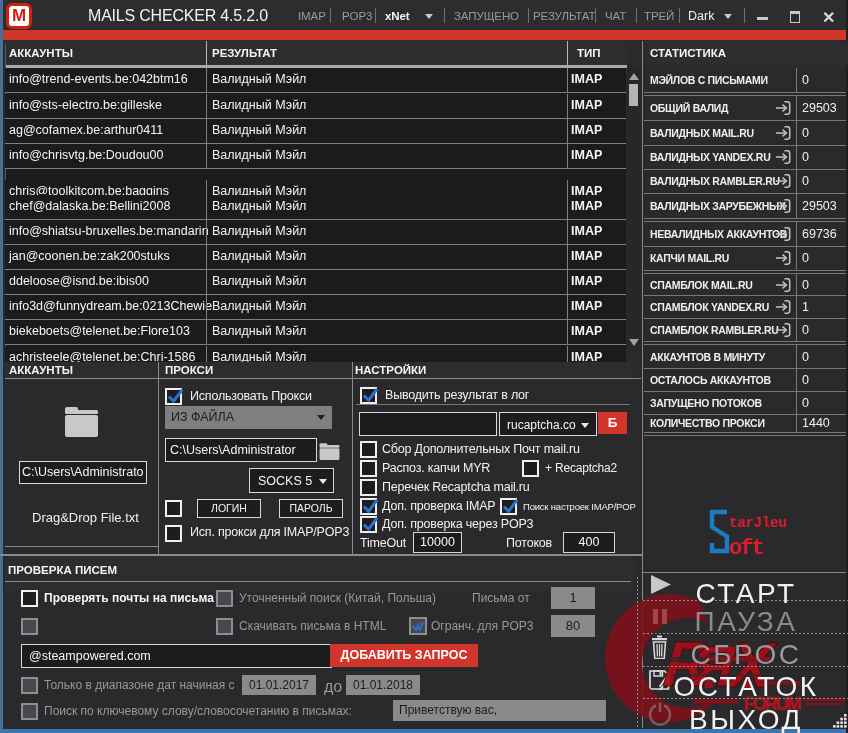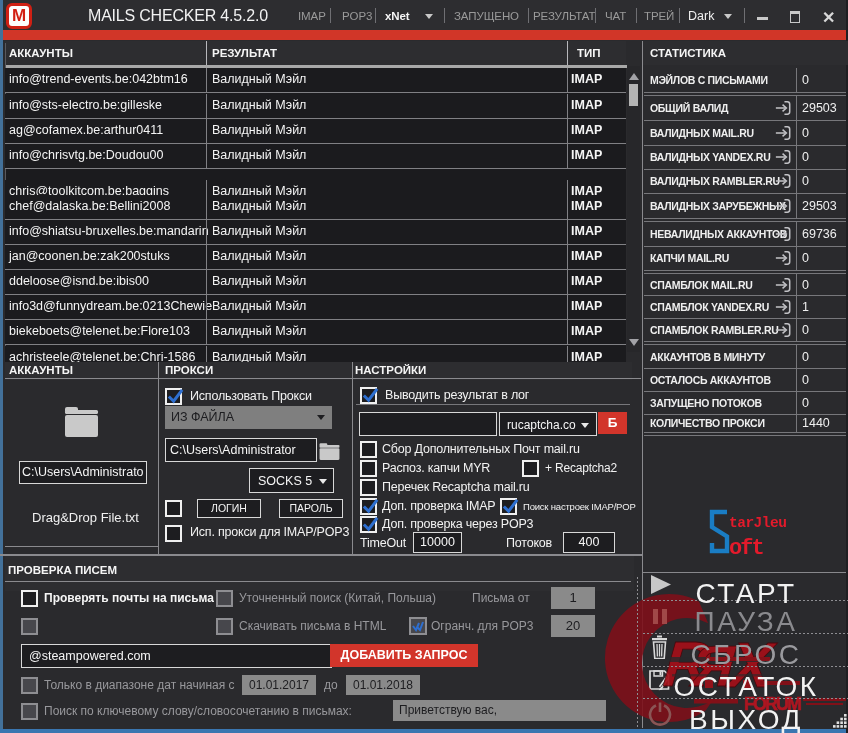--- a/index.html
+++ b/index.html
@@ -421,27 +421,27 @@
 <div class="abs glabel" style="left:44px;top:619px;font-size:12px;margin-top:24px;">Скачивать найденные письма</div>
 <div class="abs cbg" style="left:216px;top:618px;width:13px;height:13px;"></div>
 <div class="abs glabel" style="left:239px;top:619px;font-size:12px;">Скачивать письма в HTML</div>
 <div class="abs cbg" style="left:409px;top:617px;width:14px;height:14px;">
 <svg viewBox="0 0 14 14" style="position:absolute;left:0;top:0;width:14px;height:14px;">
 <path d="M2 7 L5 11 L8 4" fill="none" stroke="#2e6fd0" stroke-width="2"></path>
 <path d="M6 8 L9 11 L12 3" fill="none" stroke="#2e6fd0" stroke-width="2"></path>
     </svg>
   </div>
 <div class="abs glabel" style="left:431px;top:619px;font-size:12px;">Огранч. для POP3</div>
-<div class="abs ginput" style="left:551px;top:615px;width:44px;height:22px;line-height:22px;">20</div>
+<div class="abs ginput" style="left:551px;top:615px;width:44px;height:22px;line-height:22px;">80</div>
 <div class="abs dinput" style="left:21px;top:644px;width:302px;height:22px;font-size:12.5px;line-height:22px;padding-left:7px;">@steampowered.com</div>
 <div class="abs redbtn" style="left:330px;top:644px;width:148px;height:23px;font-size:12.5px;line-height:23px;">ДОБАВИТЬ ЗАПРОС</div>
 <div class="abs cbg" style="left:21px;top:677px;width:13px;height:13px;"></div>
 <div class="abs glabel" style="left:44px;top:678px;font-size:12px;">Только в диапазоне дат начиная с</div>
 <div class="abs ginput" style="left:242px;top:675px;width:74px;height:20px;line-height:20px;font-size:12px;">01.01.2017</div>
-<div class="abs glabel" style="left:324px;top:678px;font-size:12px;">до</div>
+<div class="abs glabel" style="left:324px;top:678px;font-size:16px;">до</div>
 <div class="abs ginput" style="left:346px;top:675px;width:74px;height:20px;line-height:20px;font-size:12px;">01.01.2018</div>
 <div class="abs cbg" style="left:21px;top:703px;width:13px;height:13px;"></div>
 <div class="abs glabel" style="left:44px;top:704px;font-size:12px;">Поиск по ключевому слову/словосочетанию в письмах:</div>
 <div class="abs ginput" style="left:393px;top:700px;width:207px;height:21px;line-height:21px;text-align:left;padding-left:6px;font-size:12px;">Приветствую вас,</div>
 
 <div class="abs" id="vdash"></div>
 
 <svg class="abs" style="left:705px;top:505px;width:95px;height:52px;" viewBox="0 0 95 52">
 <path d="M22 7 L7 7 L7 22 L22 31.5 L22 46 L7 46 L7 38" fill="none" stroke="#1a7dc4" stroke-width="4.4"></path>
 <text x="24" y="21.5" font-family="Liberation Mono,monospace" font-weight="bold" font-size="14.5" fill="#e31a2b" letter-spacing="-0.5">tarJleu</text>

